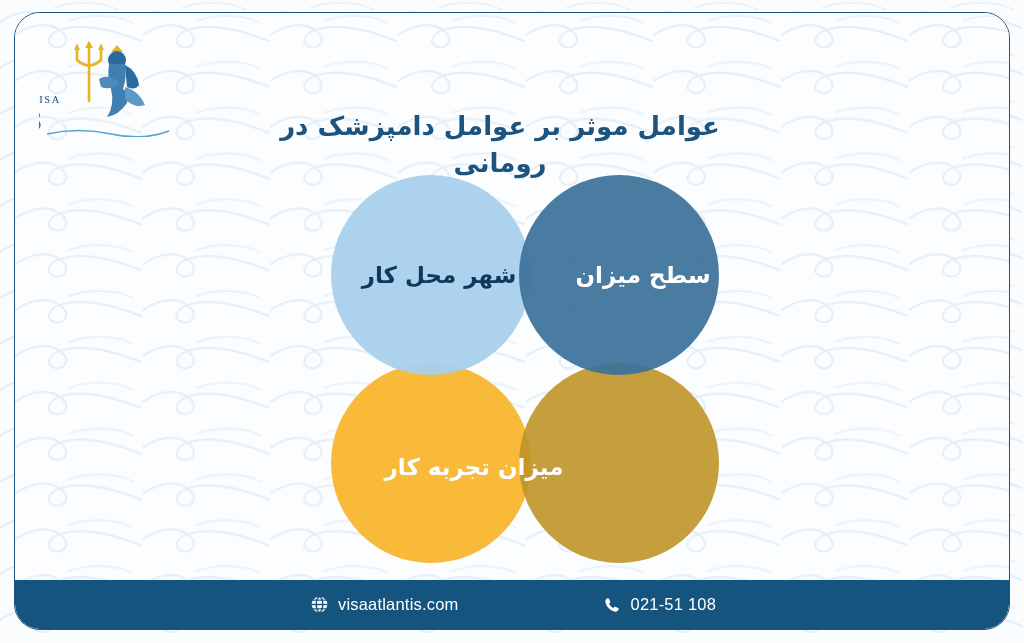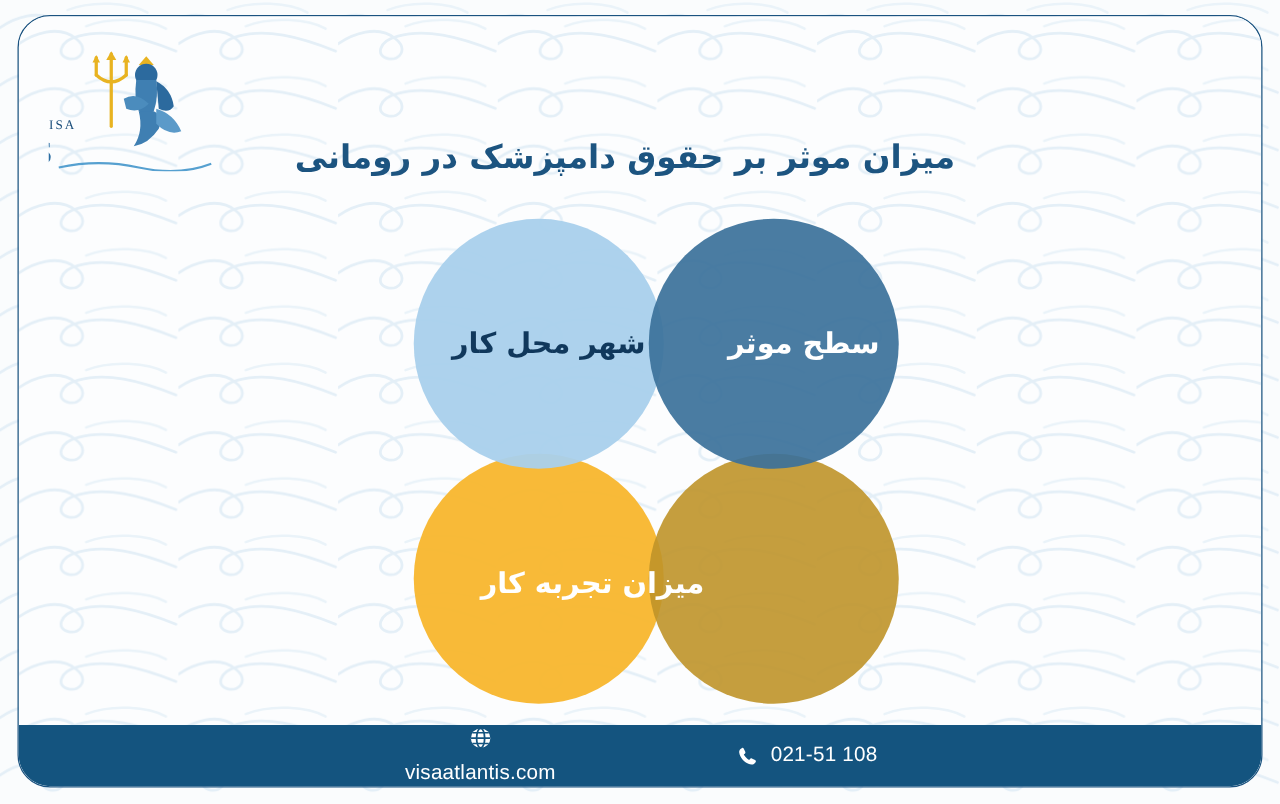--- a/index.html
+++ b/index.html
@@ -128,21 +128,21 @@
   }
   .footer-item {
     display: flex;
     align-items: center;
     gap: 9px;
     color: #ffffff;
     font-size: 16.5px;
     font-family: "Liberation Sans", sans-serif;
     letter-spacing: 0.2px;
   }
-  #footer-web { margin-right: 72px; flex-direction: column; }
+  #footer-web { margin-right: 72px; }
   #footer-phone { margin-left: 72px; }
   .footer-icon {
     display: inline-flex;
     align-items: center;
     justify-content: center;
     width: 19px;
     height: 19px;
     flex: 0 0 auto;
   }
 </style>
@@ -192,38 +192,38 @@
           <path d="M86 56 Q100 60 106 74 Q96 78 86 68 Z" fill="#5b9ac9"></path>
         </g>
 
         <text x="22" y="72" font-family="'Liberation Serif', serif" font-size="10.5" letter-spacing="1.6" fill="#1c4f7c">VISA</text>
 
         <text x="4" y="99" font-family="'Liberation Serif', serif" font-size="25" letter-spacing="0.8" fill="#2a6da2">ATLANTIS</text>
         <path d="M8 103 Q40 96 72 103 Q104 110 130 100" fill="none" stroke="#56a0d0" stroke-width="1.6"></path>
       </svg>
     </div>
 
-    <h1 id="title">میزان موثر بر حقوق دامپزشک در رومانی</h1>
+    <h1 id="title">عوامل موثر بر عوامل دامپزشک در رومانی</h1>
 
     <div id="circles">
       <svg class="circle-svg" viewBox="0 0 404 404" aria-hidden="true">
         <g>
 
           <circle cx="108" cy="296" r="100" fill="#f8b62d" fill-opacity="0.95"></circle>
 
           <circle cx="296" cy="296" r="100" fill="#bf9329" fill-opacity="0.9"></circle>
 
           <circle cx="108" cy="108" r="100" fill="#a9d0ec" fill-opacity="0.95"></circle>
 
           <circle cx="296" cy="108" r="100" fill="#3b719a" fill-opacity="0.92"></circle>
         </g>
       </svg>
 
       <div class="circle-label" id="label-tl">شهر محل کار</div>
-      <div class="circle-label" id="label-tr">سطح موثر</div>
+      <div class="circle-label" id="label-tr">سطح میزان</div>
       <div class="circle-label" id="label-bl">میزان تجربه کار</div>
     </div>
 
     <div id="footer">
 
       <a class="footer-item" id="footer-web" href="#" style="text-decoration:none;">
         <span class="footer-icon">
           <svg viewBox="0 0 20 20" width="19" height="19" aria-hidden="true">
             <circle cx="10" cy="10" r="8.2" fill="#ffffff"></circle>
             <ellipse cx="10" cy="10" rx="3.4" ry="8.2" fill="none" stroke="#14547f" stroke-width="1.5"></ellipse>

